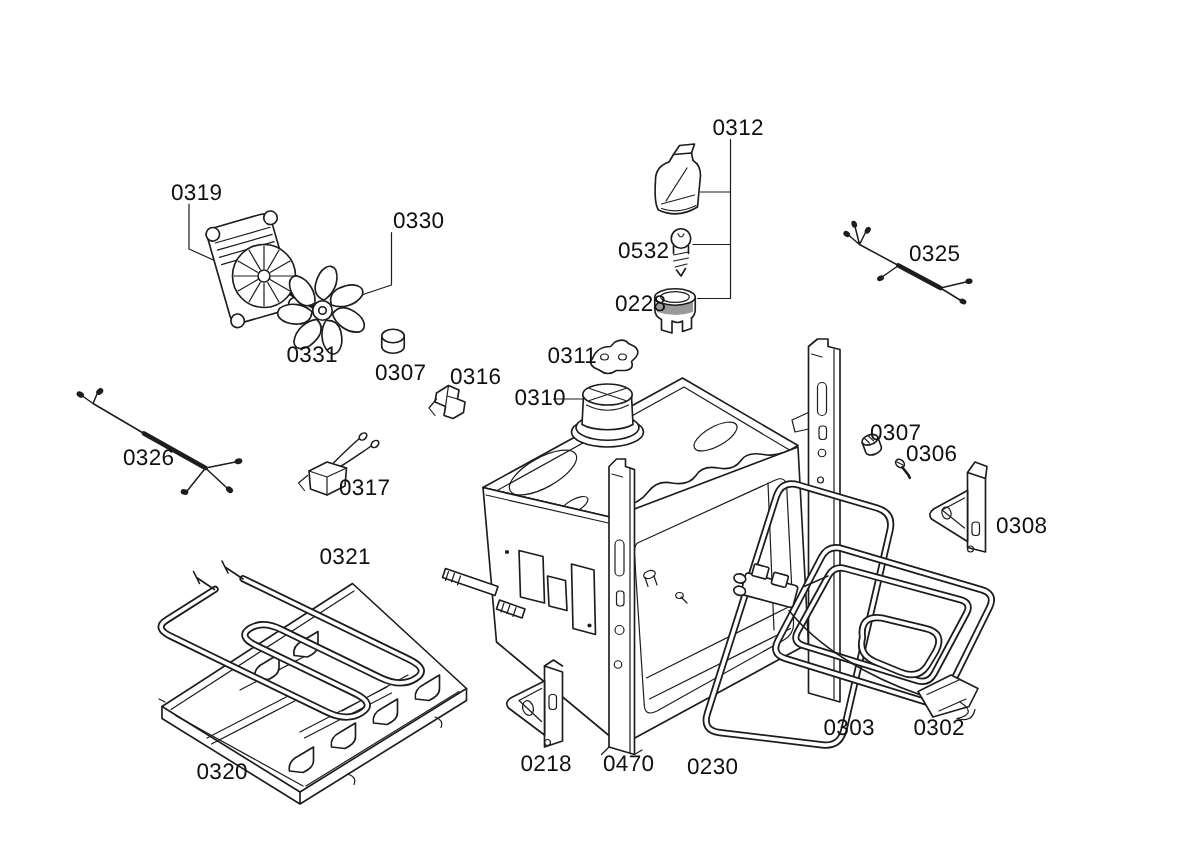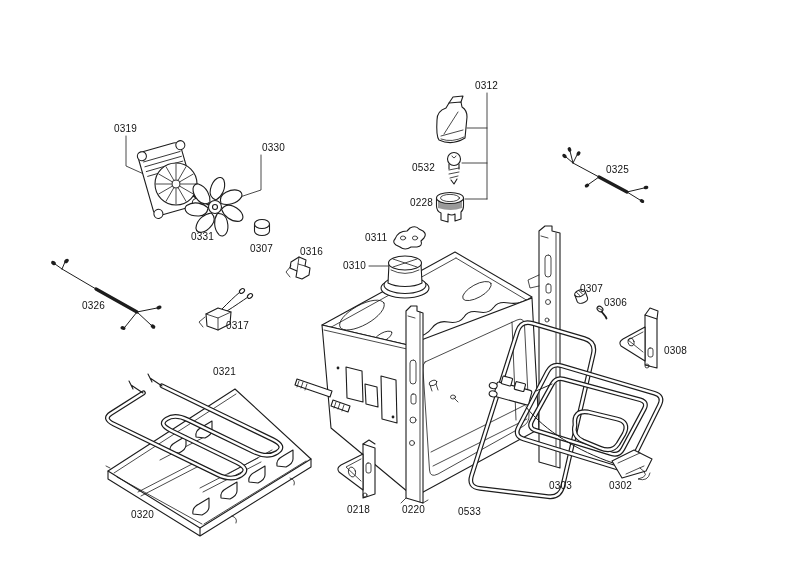--- a/index.html
+++ b/index.html
@@ -1,19 +1,19 @@
 <!DOCTYPE html>
 <html><head>
 <meta charset="utf-8">
 <style>
   html,body{margin:0;padding:0;background:#fff;}
   .stage{position:relative;width:800px;height:566px;background:#fff;overflow:hidden;
          font-family:"Liberation Sans",sans-serif;}
   .stage svg{position:absolute;left:0;top:0;}
-  .lbl{position:absolute;font-size:10px;line-height:11px;color:#111;letter-spacing:.2px;white-space:nowrap;}
+  .lbl{position:absolute;font-size:15px;line-height:11px;color:#111;letter-spacing:.2px;white-space:nowrap;}
   .footer{position:absolute;left:10px;top:538px;font-size:11.5px;color:#111;letter-spacing:.2px;}
   
   .ln{fill:none;stroke:#1d1d1d;stroke-width:1.1;stroke-linecap:round;stroke-linejoin:round;}
   .th{fill:none;stroke:#1d1d1d;stroke-width:.8;stroke-linecap:round;stroke-linejoin:round;}
   .wh{fill:#fff;stroke:#1d1d1d;stroke-width:1.1;stroke-linecap:round;stroke-linejoin:round;}
   .blk{fill:#1d1d1d;stroke:none;}
   .tube{fill:none;stroke:#1d1d1d;stroke-width:4.8;stroke-linecap:round;stroke-linejoin:round;}
   .tubein{fill:none;stroke:#fff;stroke-width:2.4;stroke-linecap:round;stroke-linejoin:round;}
   .wire{fill:none;stroke:#1d1d1d;stroke-width:1;stroke-linecap:round;}
   .sleeve{fill:none;stroke:#1d1d1d;stroke-width:3.2;stroke-linecap:round;}
@@ -281,19 +281,19 @@
 <div class="lbl" style="left:300px;top:246px">0316</div>
 <div class="lbl" style="left:82px;top:300px">0326</div>
 <div class="lbl" style="left:226px;top:320px">0317</div>
 <div class="lbl" style="left:606px;top:164px">0325</div>
 <div class="lbl" style="left:580px;top:283px">0307</div>
 <div class="lbl" style="left:604px;top:297px">0306</div>
 <div class="lbl" style="left:664px;top:345px">0308</div>
 <div class="lbl" style="left:213px;top:366px">0321</div>
 <div class="lbl" style="left:131px;top:509px">0320</div>
 <div class="lbl" style="left:347px;top:504px">0218</div>
-<div class="lbl" style="left:402px;top:504px">0220</div>
-<div class="lbl" style="left:458px;top:506px">0533</div>
+<div class="lbl" style="left:402px;top:504px">0470</div>
+<div class="lbl" style="left:458px;top:506px">0230</div>
 <div class="lbl" style="left:549px;top:480px">0303</div>
 <div class="lbl" style="left:609px;top:480px">0302</div>
 
 
 </div>
 
 </body></html>

